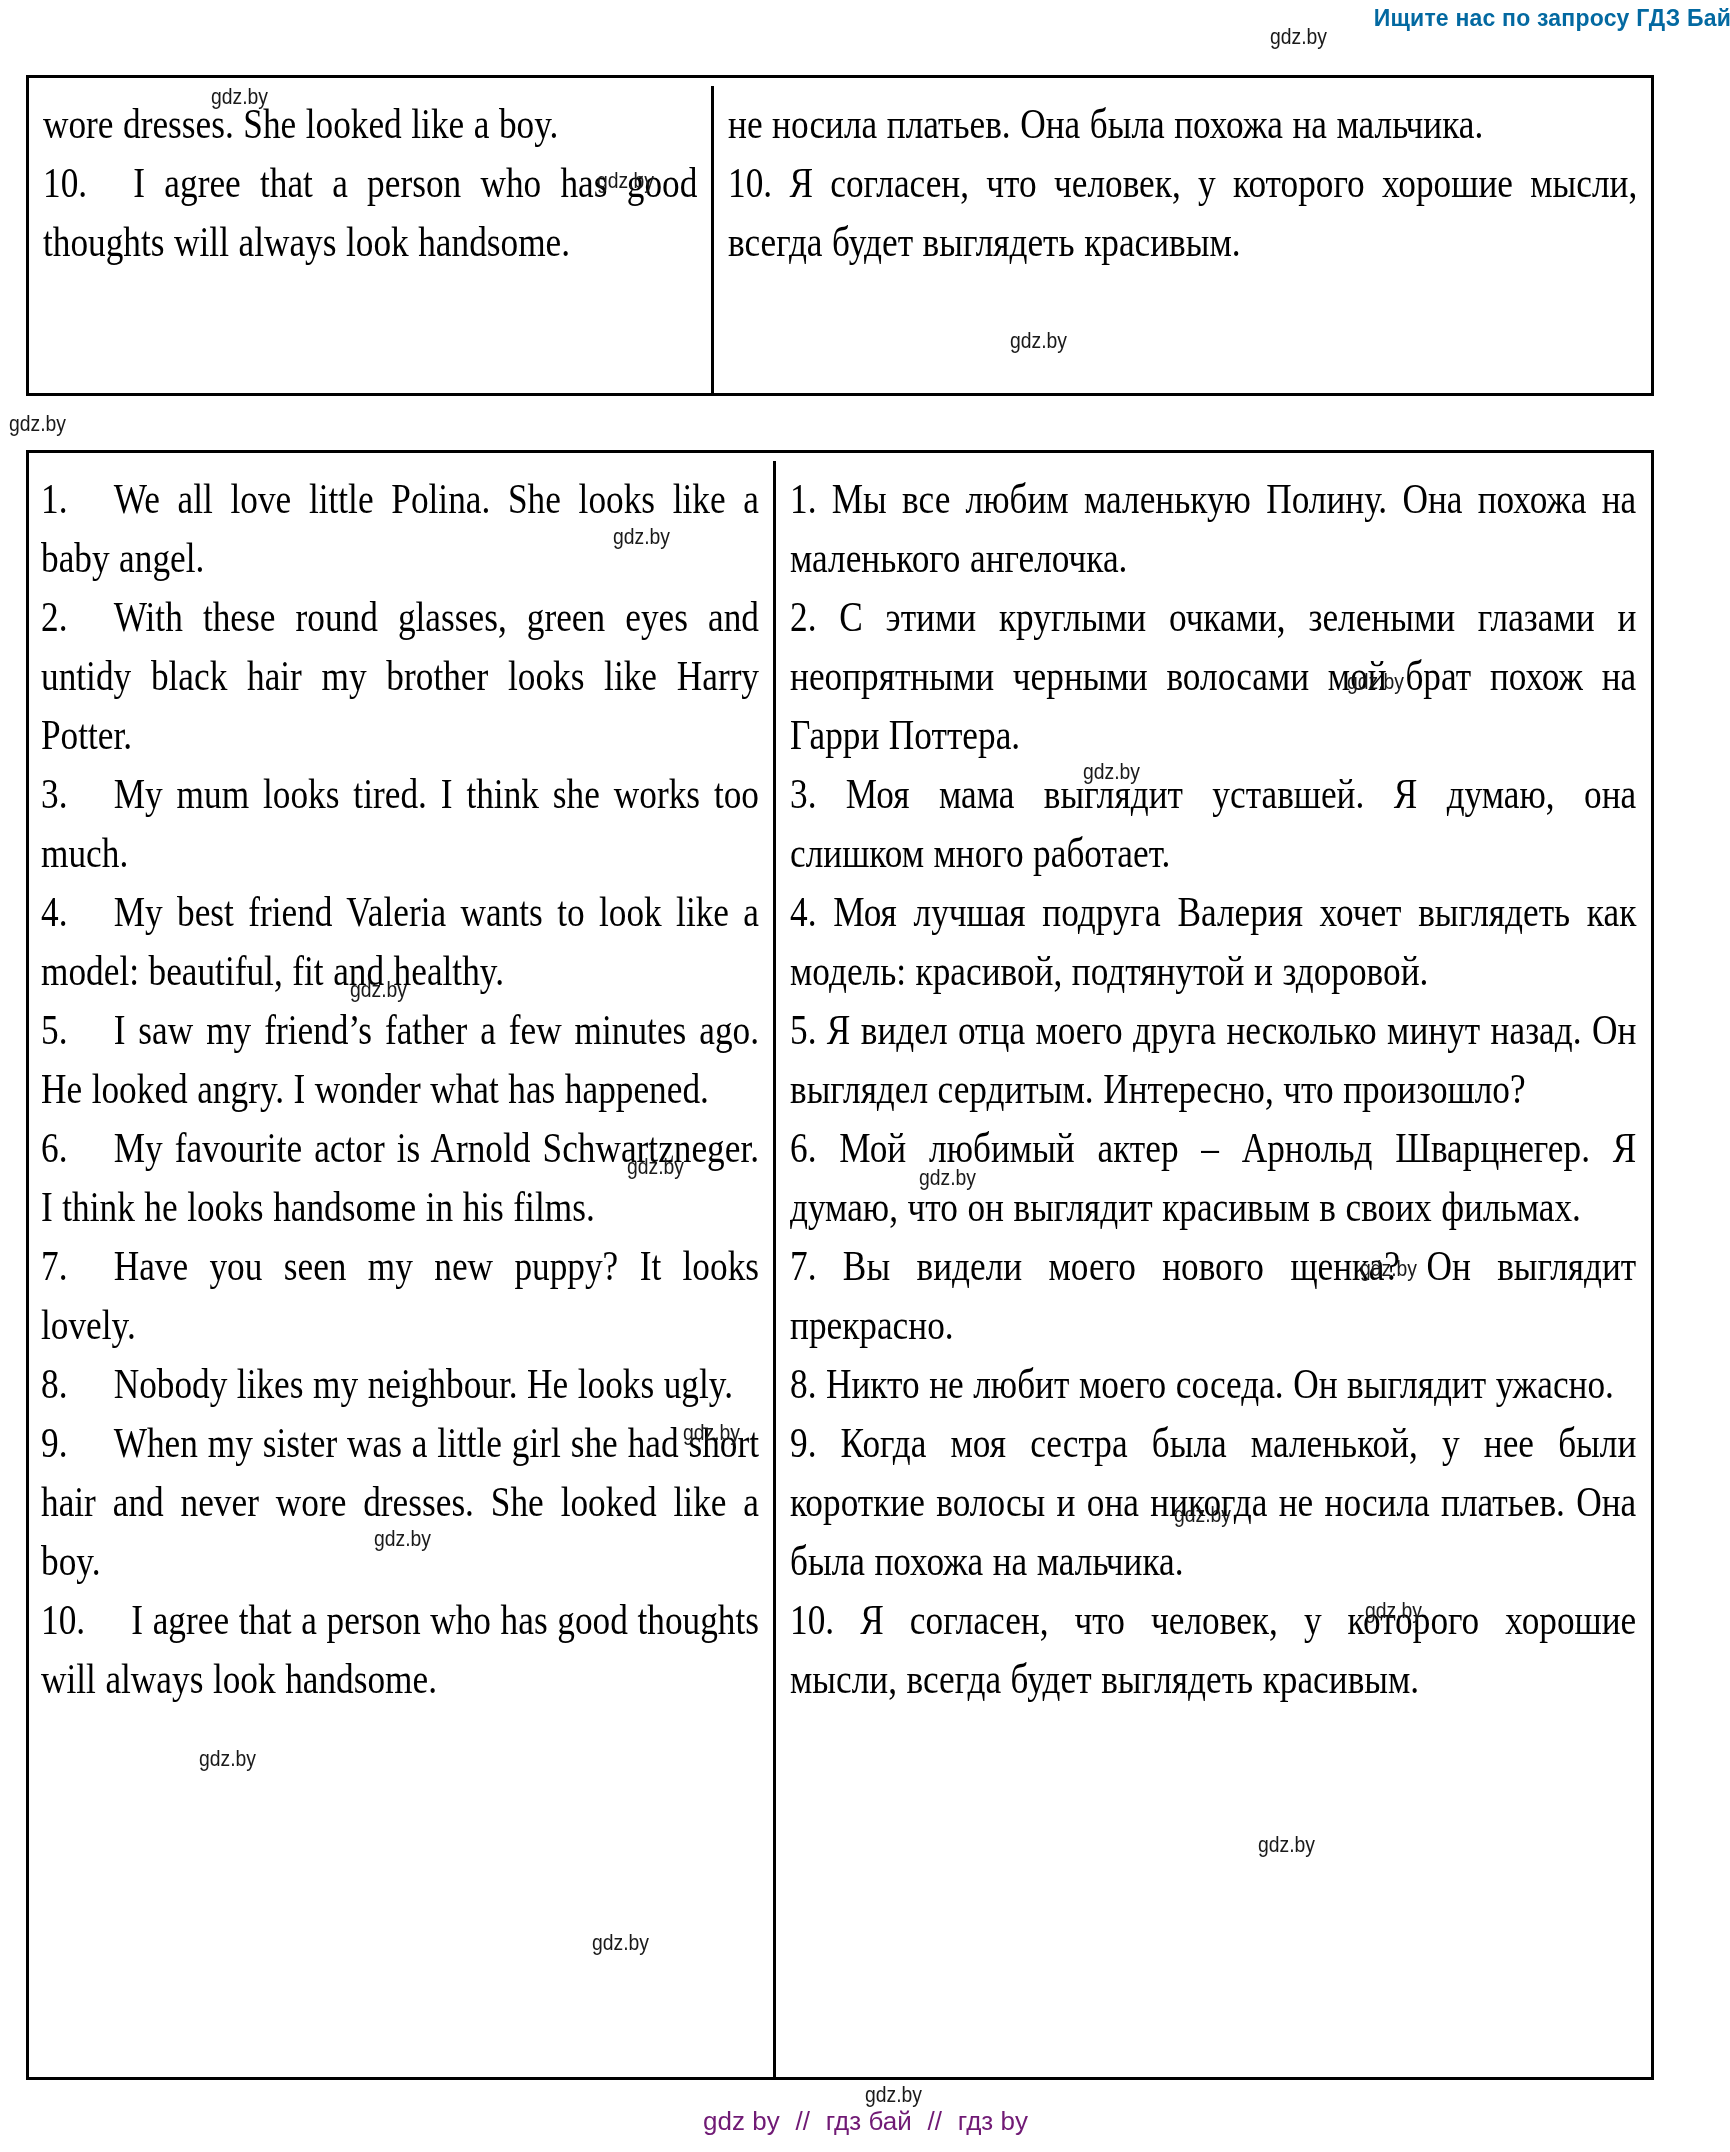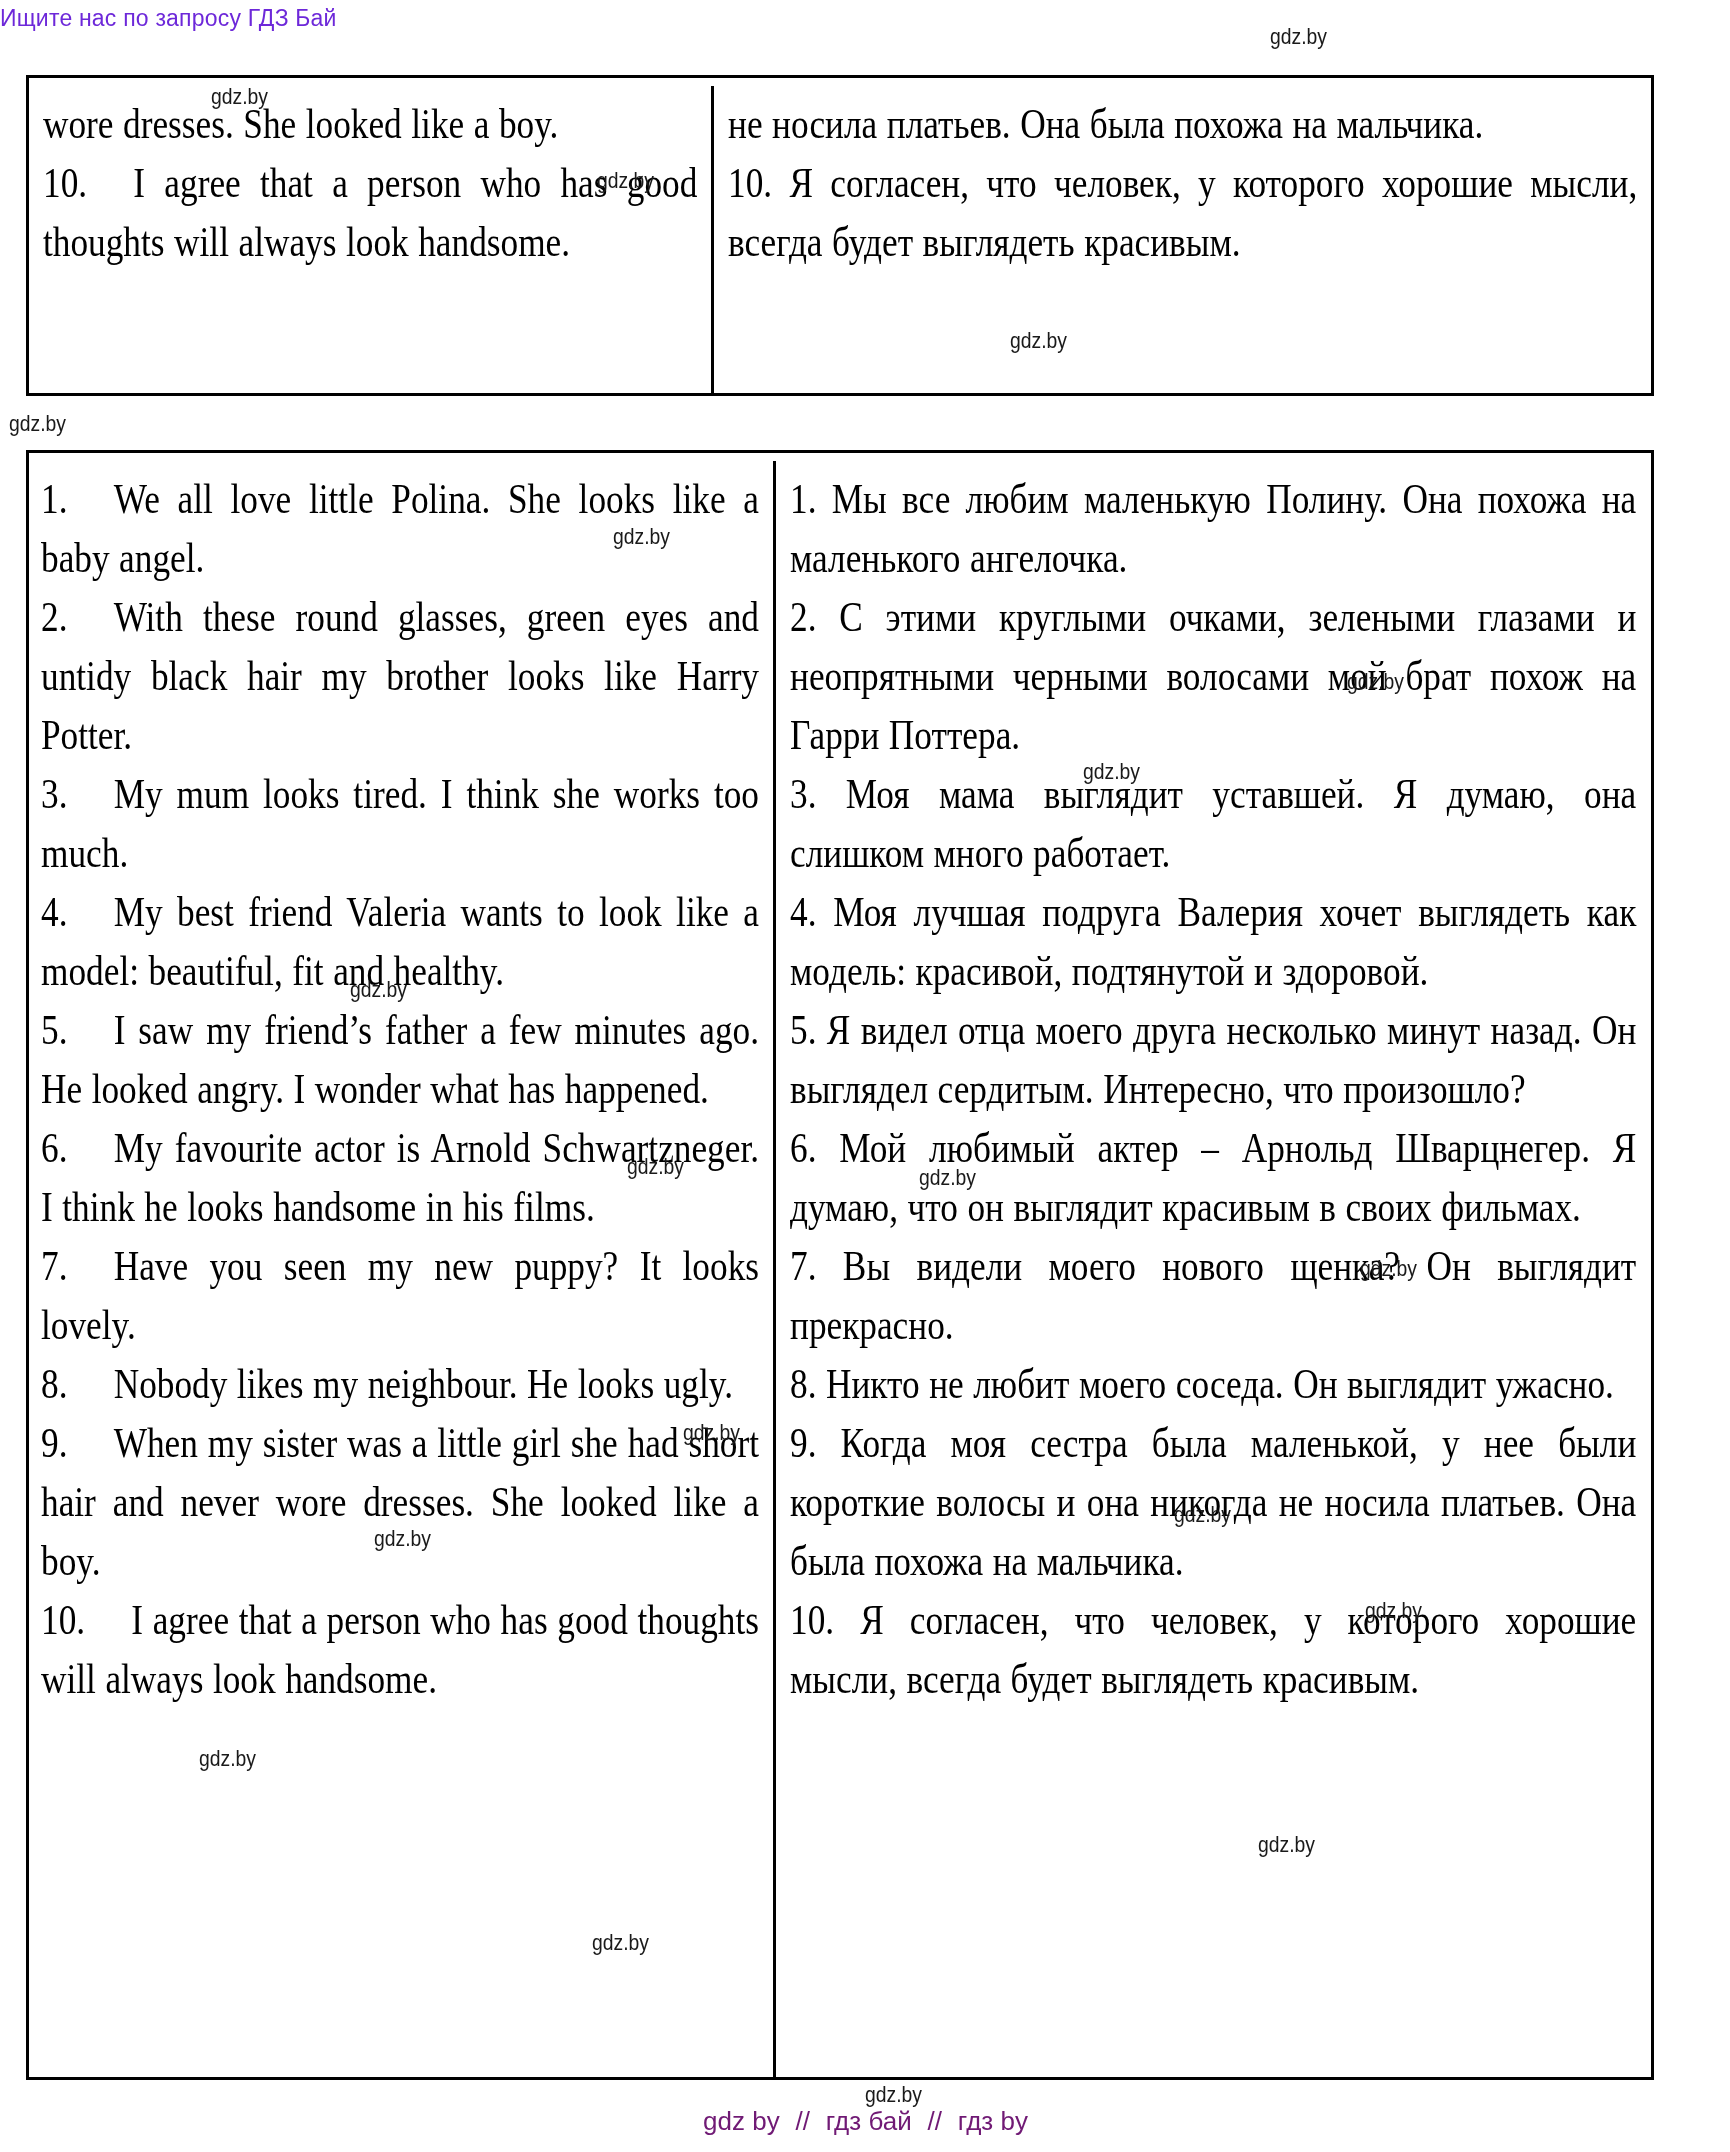--- a/index.html
+++ b/index.html
@@ -14,24 +14,24 @@
     font-family: "Liberation Serif", "DejaVu Serif", serif;
     overflow: hidden;
   }
 
   
   .promo {
     position: absolute;
     top: 5.1px;
     left: 0;
     width: 100%;
-    text-align: left;
-    color: #6d28d9;
+    text-align: right;
+    color: #0369a1;
     font-family: "Liberation Sans", sans-serif;
-    font-weight: normal;
+    font-weight: bold;
     font-size: 23px;
     letter-spacing: 0.2px;
     white-space: nowrap;
   }
 
   
   .wm {
     position: absolute;
     font-family: "Liberation Sans", sans-serif;
     font-size: 22px;

